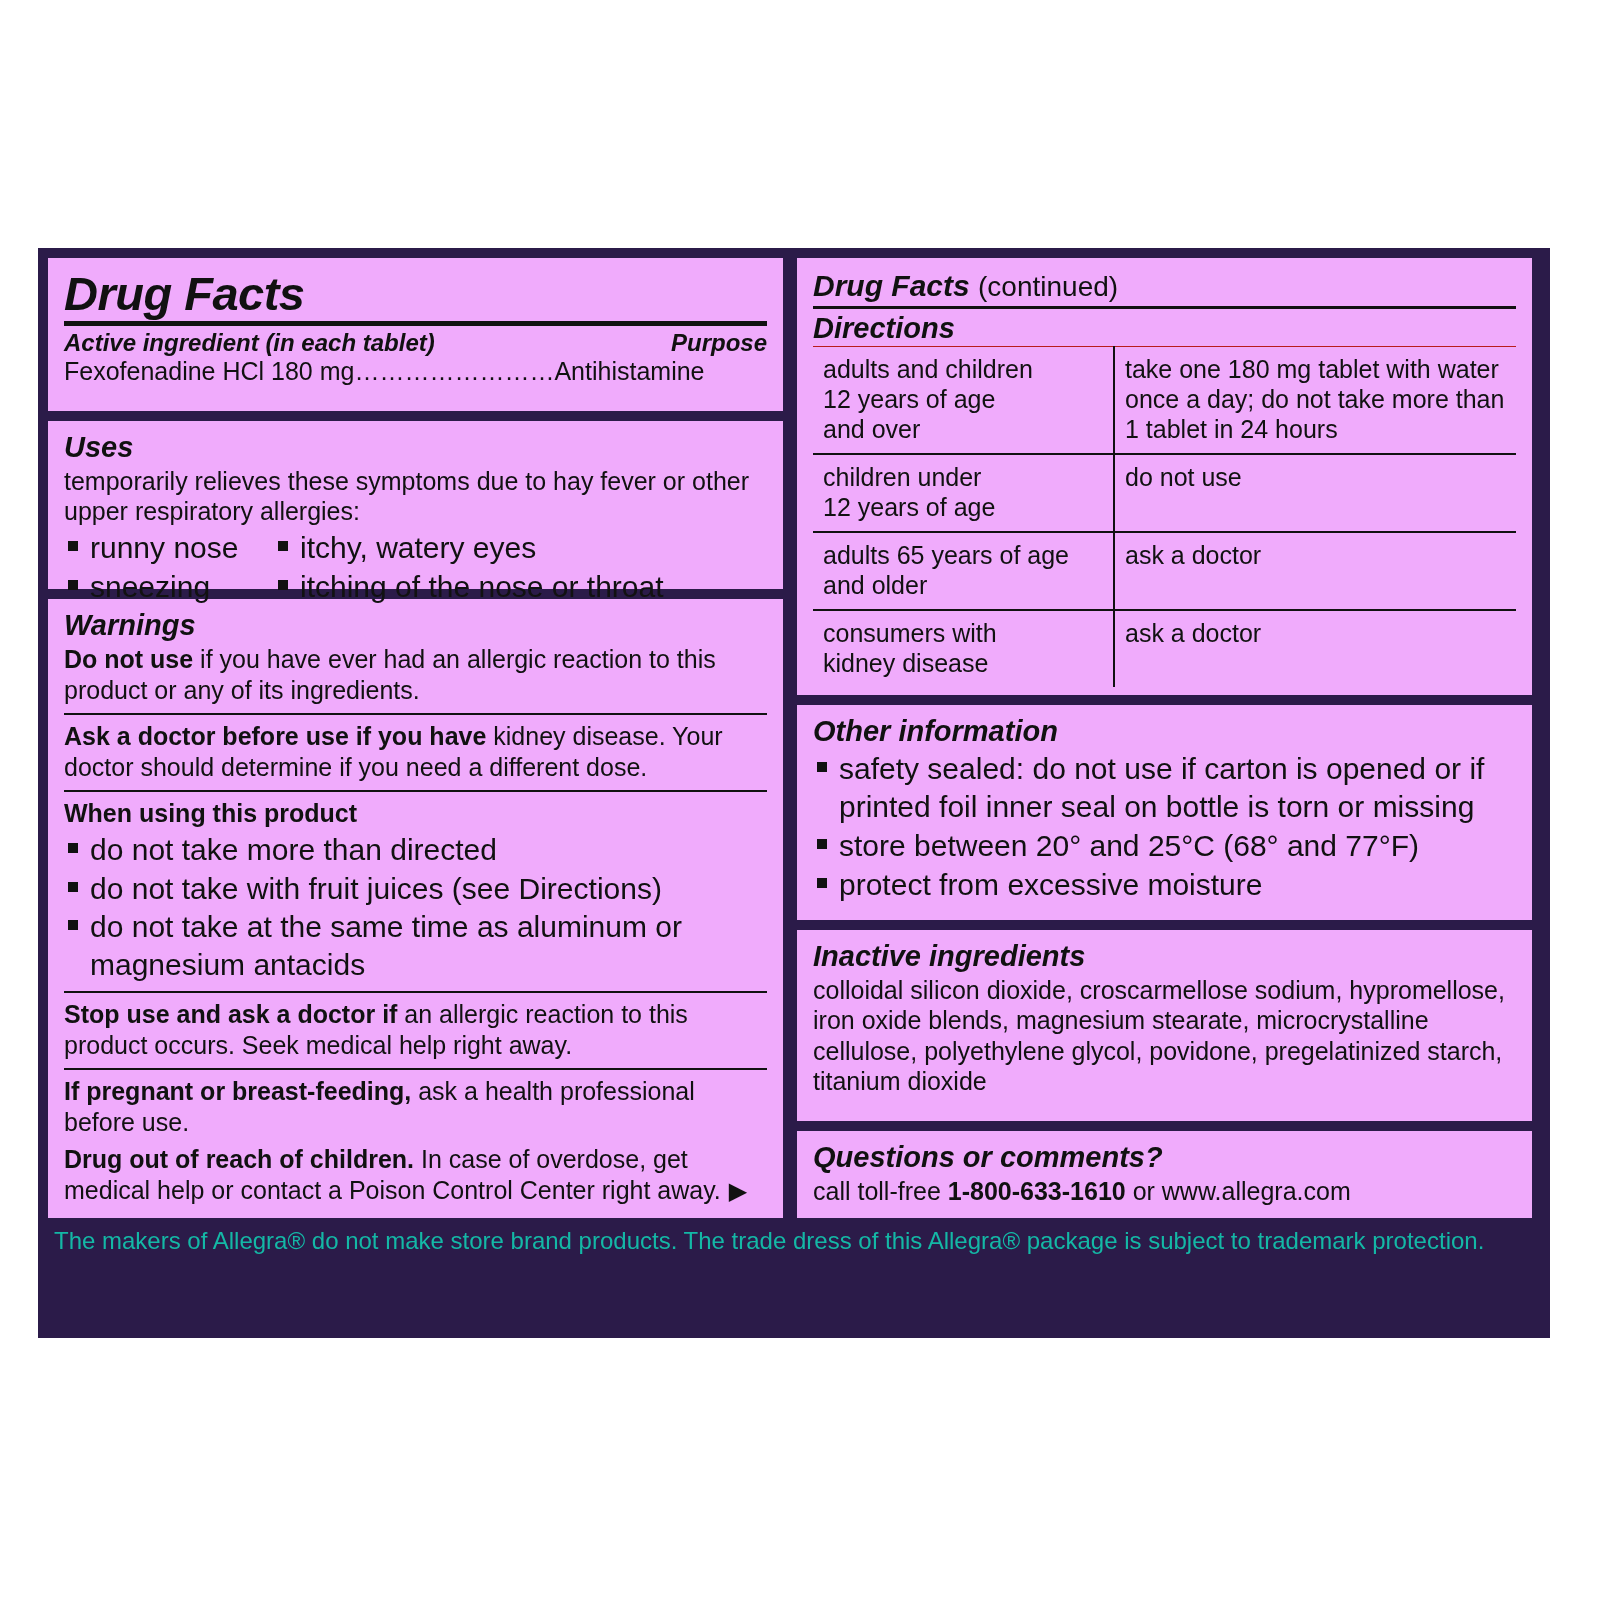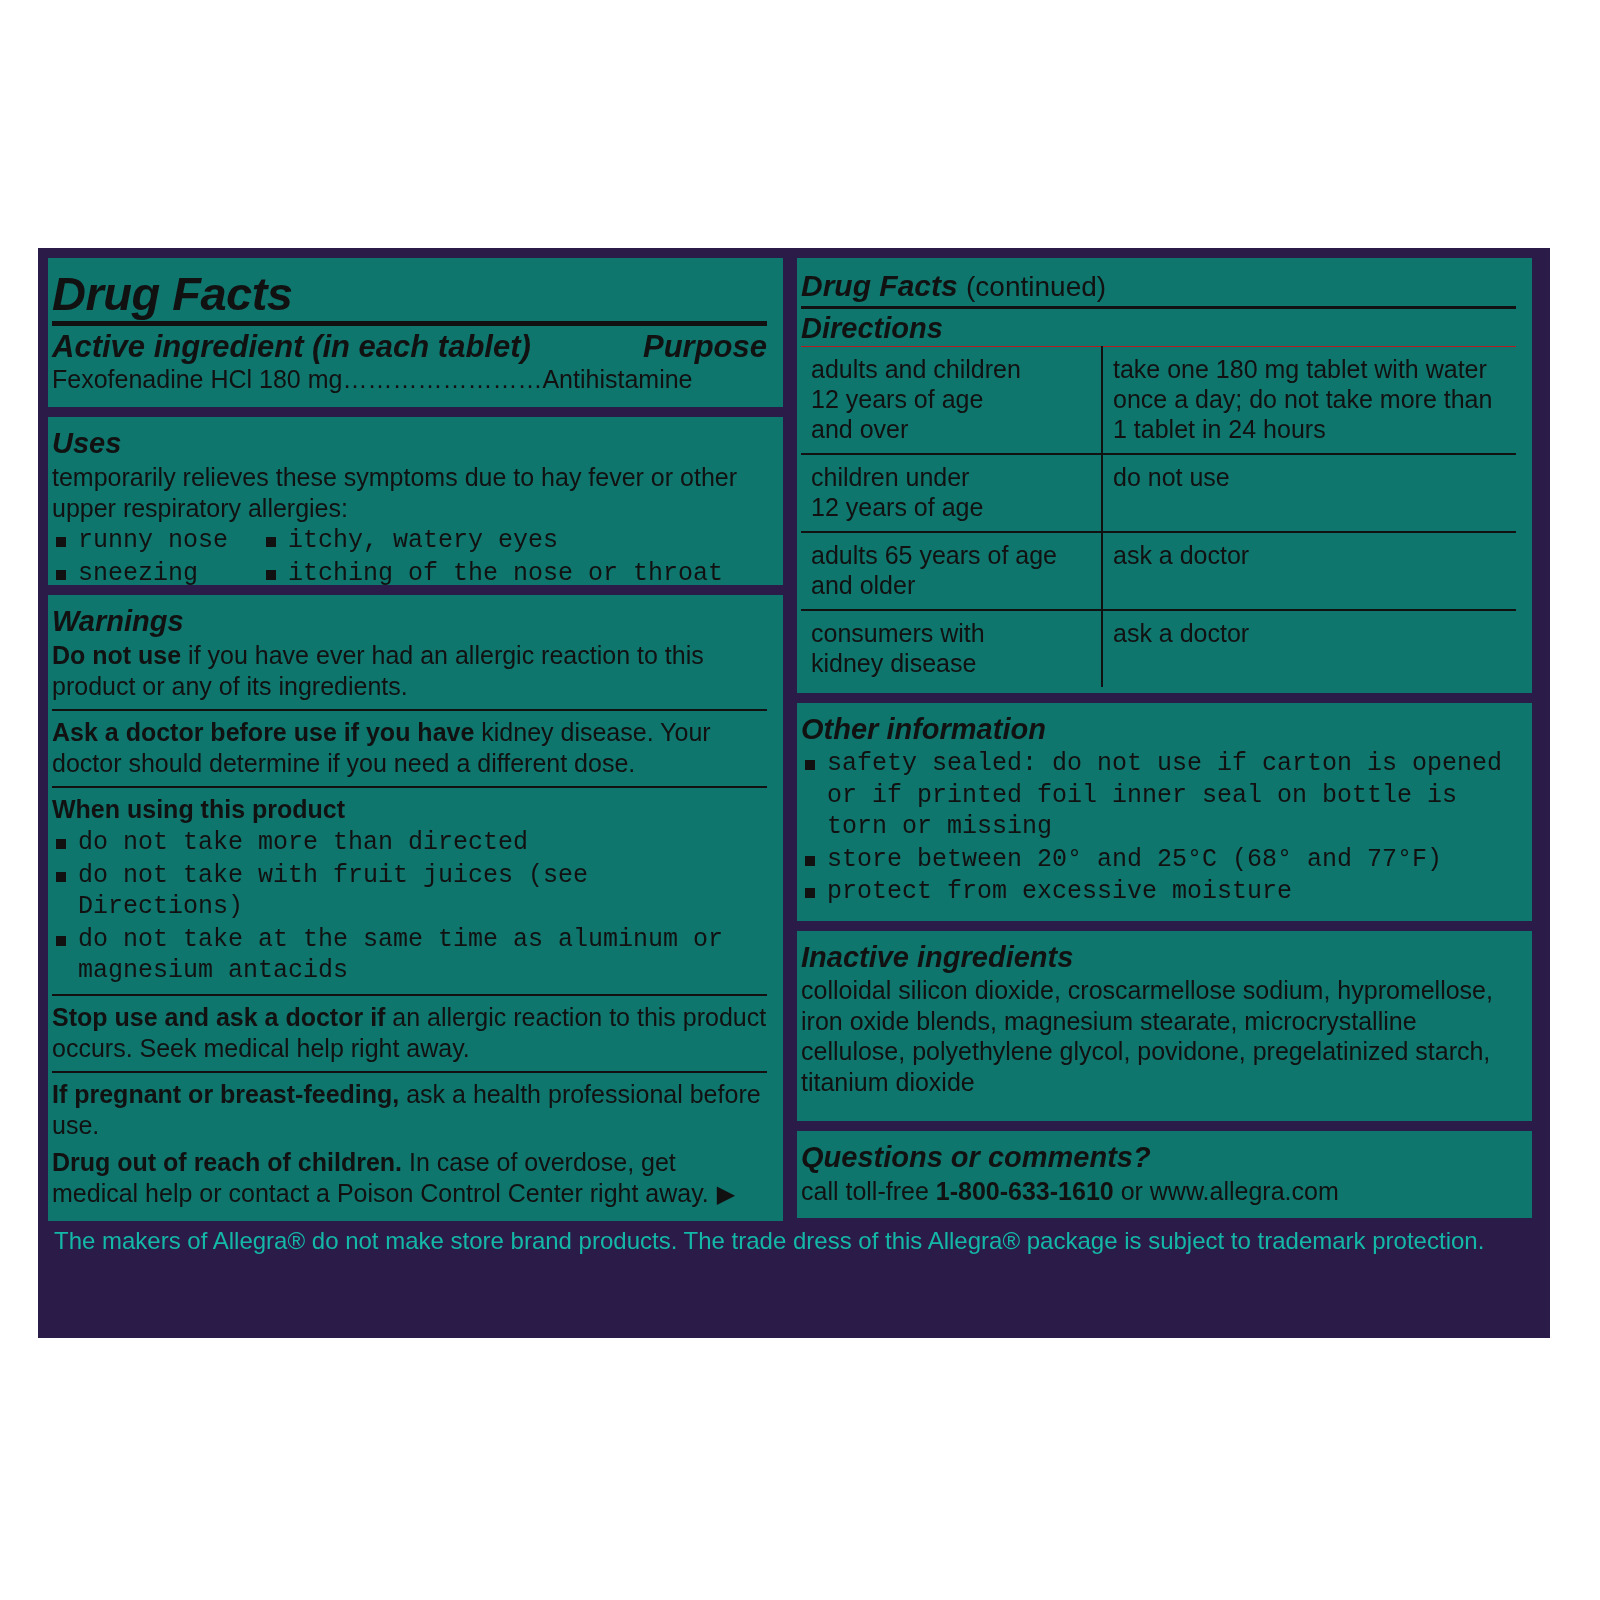--- a/index.html
+++ b/index.html
@@ -41,23 +41,23 @@
 
   .col {
     display: flex;
     flex-direction: column;
     gap: 10px;
   }
   .col-left { width: 735px; }
   .col-right { width: 735px; }
 
   .panel {
-    background: #0f766e;
+    background: #f0abfc;
     box-sizing: border-box;
-    padding: 10px 16px 12px 4px;
+    padding: 10px 16px 12px 16px;
   }
 
   .title {
     font-size: 47px;
     font-weight: bold;
     font-style: italic;
     letter-spacing: -0.5px;
     margin: 2px 0 4px 0;
     line-height: 1.0;
   }
@@ -92,21 +92,21 @@
     font-weight: bold;
     font-style: italic;
     line-height: 1.1;
     margin: 1px 0 2px 0;
   }
 
   .active-row {
     display: flex;
     justify-content: space-between;
     align-items: baseline;
-    font-size: 31px;
+    font-size: 24px;
     font-weight: bold;
     font-style: italic;
     line-height: 1.1;
   }
 
   .body-text {
     font-size: 25px;
     line-height: 1.22;
   }
 
@@ -116,24 +116,23 @@
   }
 
   ul.bul {
     list-style: none;
     margin: 2px 0 0 0;
     padding: 0;
   }
   ul.bul li {
     position: relative;
     padding-left: 26px;
-    font-size: 25px;
+    font-size: 30px;
     line-height: 1.26;
     margin-bottom: 1px;
-    font-family: Liberation Mono, monospace;
   }
   ul.bul li:before {
     content: "";
     position: absolute;
     left: 4px;
     top: 12px;
     width: 10px;
     height: 10px;
     background: #111;
   }

